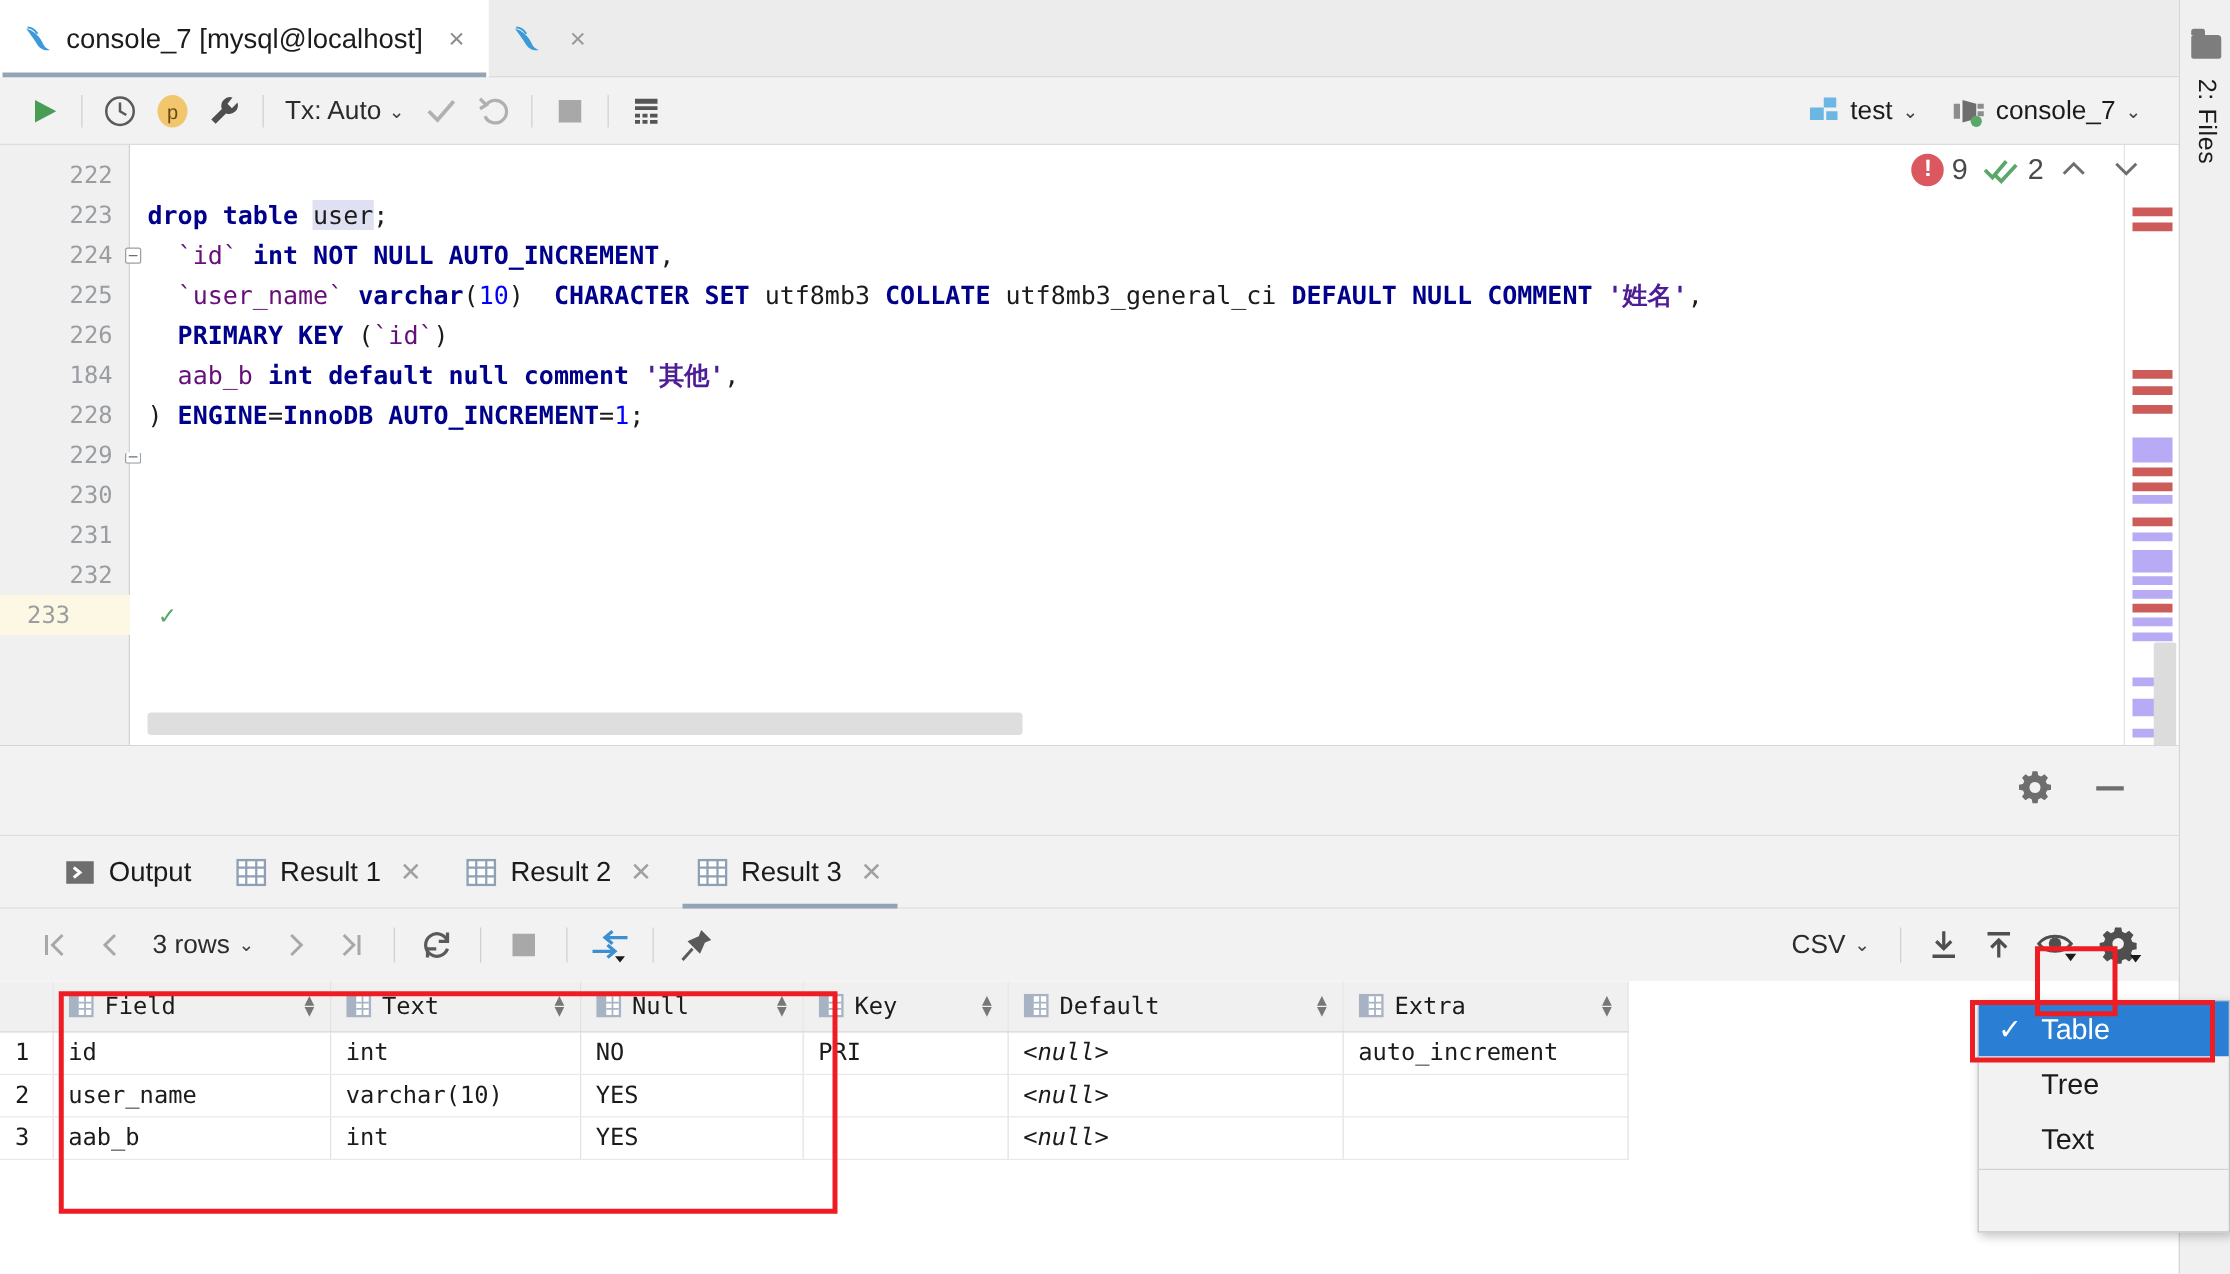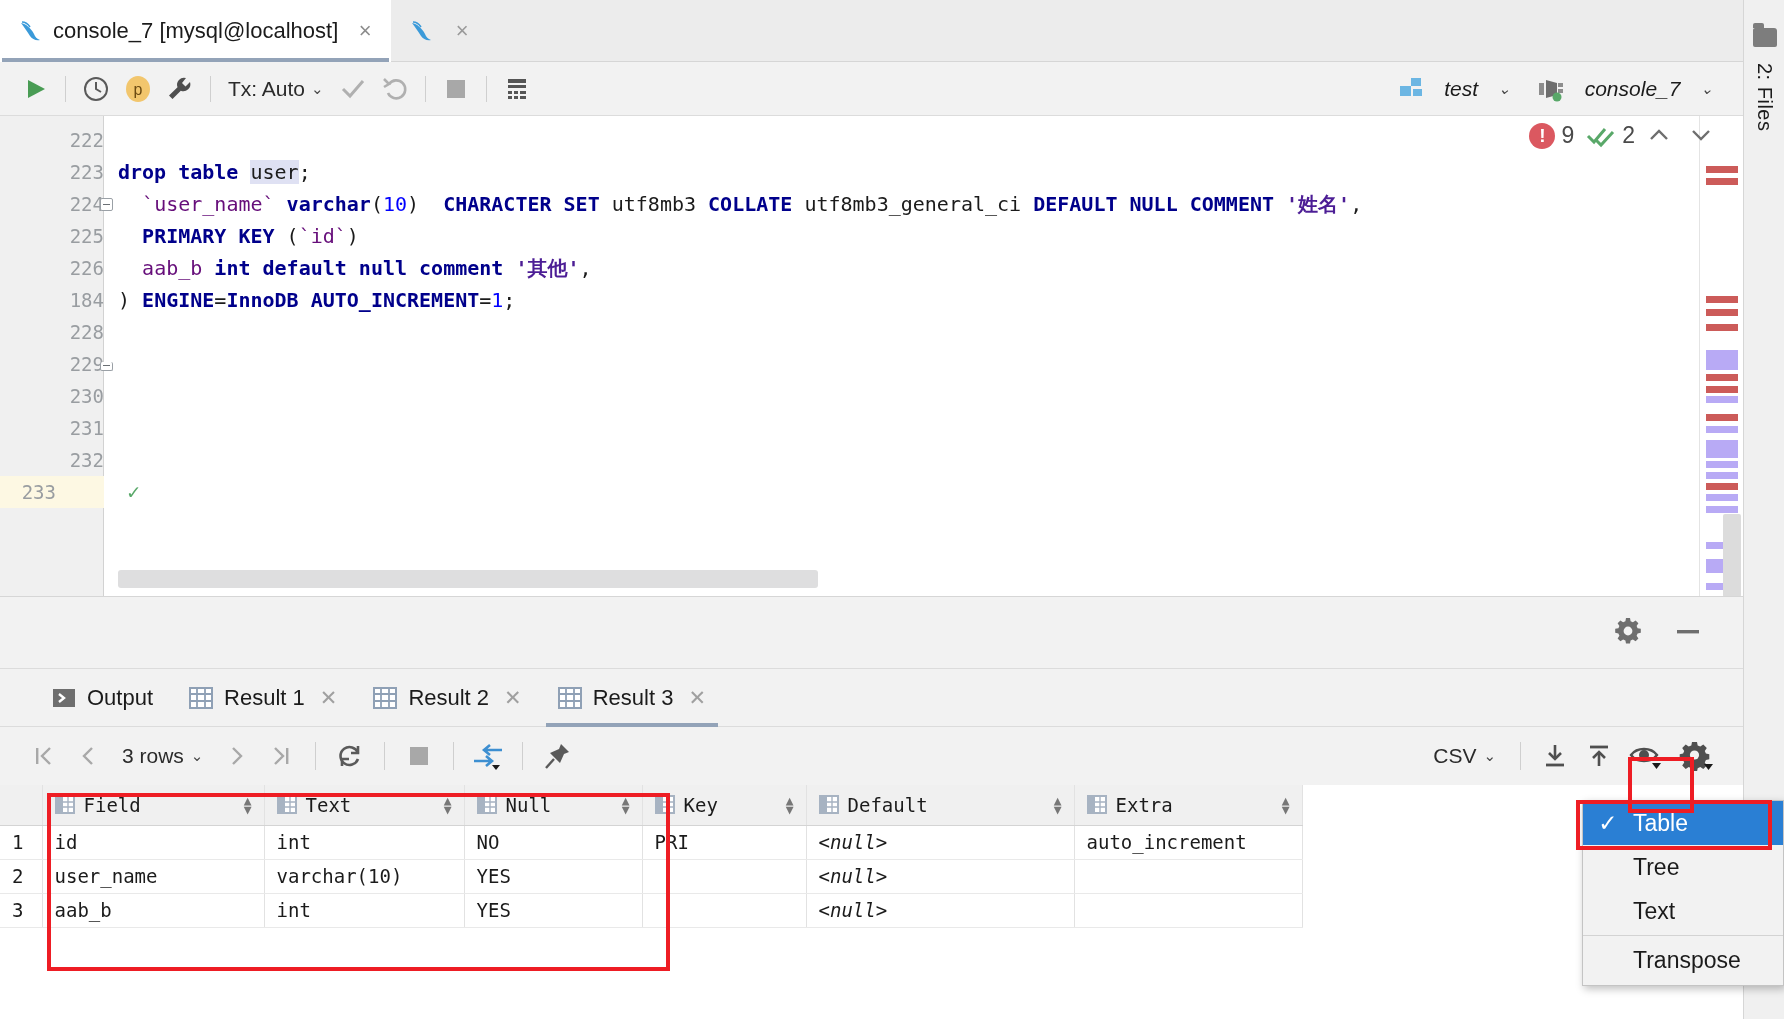--- a/index.html
+++ b/index.html
@@ -48,37 +48,37 @@
   .tb-label {
     font-size: 21px; color: #2b2b2b; display: flex; align-items: center;
     gap: 6px; padding: 0 8px; white-space: nowrap;
   }
   .caret { font-size: 15px; color: #444; }
   .tb-spacer { flex: 1 1 auto; }
   .tb-right {
     display: flex; align-items: center; gap: 6px; padding-right: 6px;
   }
   .tb-chip {
-    display: flex; align-items: center; gap: 20px; font-size: 21px;
-    color: #1b1b1b; padding: 0 10px; white-space: nowrap; font-style: italic;
+    display: flex; align-items: center; gap: 8px; font-size: 21px;
+    color: #1b1b1b; padding: 0 10px; white-space: nowrap;
   }
 
   
   .editor {
     position: absolute; left: 0; top: 116px; width: 1743px; height: 481px;
     background: #ffffff; border-bottom: 1px solid #d6d6d6; overflow: hidden;
   }
   .gutter {
     position: absolute; left: 0; top: 0; width: 104px; height: 481px;
     background: #f0f0f0; border-right: 1px solid #d2d2d2;
   }
   .gutter-inner { position: absolute; left: 0; top: 0; width: 104px; }
   .ln {
     height: 32px; line-height: 32px; font-family: "DejaVu Sans Mono", monospace;
-    font-size: 19px; color: #999da1; text-align: right; 
+    font-size: 19px; color: #999da1; text-align: right; padding-right: 14px;
     position: relative;
   }
   .ln .fold {
     position: absolute; right: -9px; top: 10px; width: 13px; height: 13px;
     border: 1px solid #9aa0a6; background: #fff; border-radius: 2px;
   }
   .ln .fold::before {
     content: ""; position: absolute; left: 2px; top: 5px; width: 7px;
     height: 1px; background: #6b7075;
   }
@@ -407,20 +407,21 @@
         <div class="ln hl" style="padding-right:48px">
           <span>233</span>
           <span class="tick">✓</span>
         </div>
       </div>
     </div>
 
     <div class="code" style="top:8px">
       <div class="cl">&nbsp;</div>
       <div class="cl"><span class="kw">drop table </span><span class="sel-ident pl">user</span><span class="pl">;</span></div>
+      <div class="cl"><span class="pl">  </span><span class="id">`id`</span><span class="kw"> int NOT NULL AUTO_INCREMENT</span><span class="pl">,</span></div>
       <div class="cl"><span class="pl">  </span><span class="id">`user_name`</span><span class="kw"> varchar</span><span class="pl">(</span><span class="num">10</span><span class="pl">)</span><span class="kw">  CHARACTER SET </span><span class="pl">utf8mb3</span><span class="kw"> COLLATE </span><span class="pl">utf8mb3_general_ci</span><span class="kw"> DEFAULT NULL COMMENT </span><span class="str">'姓名'</span><span class="pl">,</span></div>
       <div class="cl"><span class="pl">  </span><span class="kw">PRIMARY KEY </span><span class="pl">(</span><span class="id">`id`</span><span class="pl">)</span></div>
       <div class="cl"><span class="pl">  </span><span class="id">aab_b</span><span class="kw"> int default null comment </span><span class="str">'其他'</span><span class="pl">,</span></div>
       <div class="cl"><span class="pl">) </span><span class="kw">ENGINE</span><span class="pl">=</span><span class="kw">InnoDB AUTO_INCREMENT</span><span class="pl">=</span><span class="num">1</span><span class="pl">;</span></div>
       <div class="cl">&nbsp;</div>
       <div class="cl">&nbsp;</div>
       <div class="cl">&nbsp;</div>
     </div>
 
     <div class="hscroll-track">
@@ -719,24 +720,20 @@
     </div>
     <div class="vm-item">
       <span class="vm-check"></span>
       <span>Tree</span>
     </div>
     <div class="vm-item">
       <span class="vm-check"></span>
       <span>Text</span>
     </div>
     <div class="vm-sep"></div>
-    <div class="vm-item">
-      <span class="vm-check"></span>
-      <span>Transpose</span>
-    </div>
   </div>
 
   <div class="redbox" style="left:47px; top:793px; width:623px; height:178px;"></div>
   <div class="redbox" style="left:1628px; top:757px; width:66px; height:56px;"></div>
   <div class="redbox" style="left:1576px; top:800px; width:196px; height:50px;"></div>
 
   <div class="rail">
     <div class="rail-item">
       <div class="rail-folder"></div>
       <div class="rail-text">2: Files</div>

